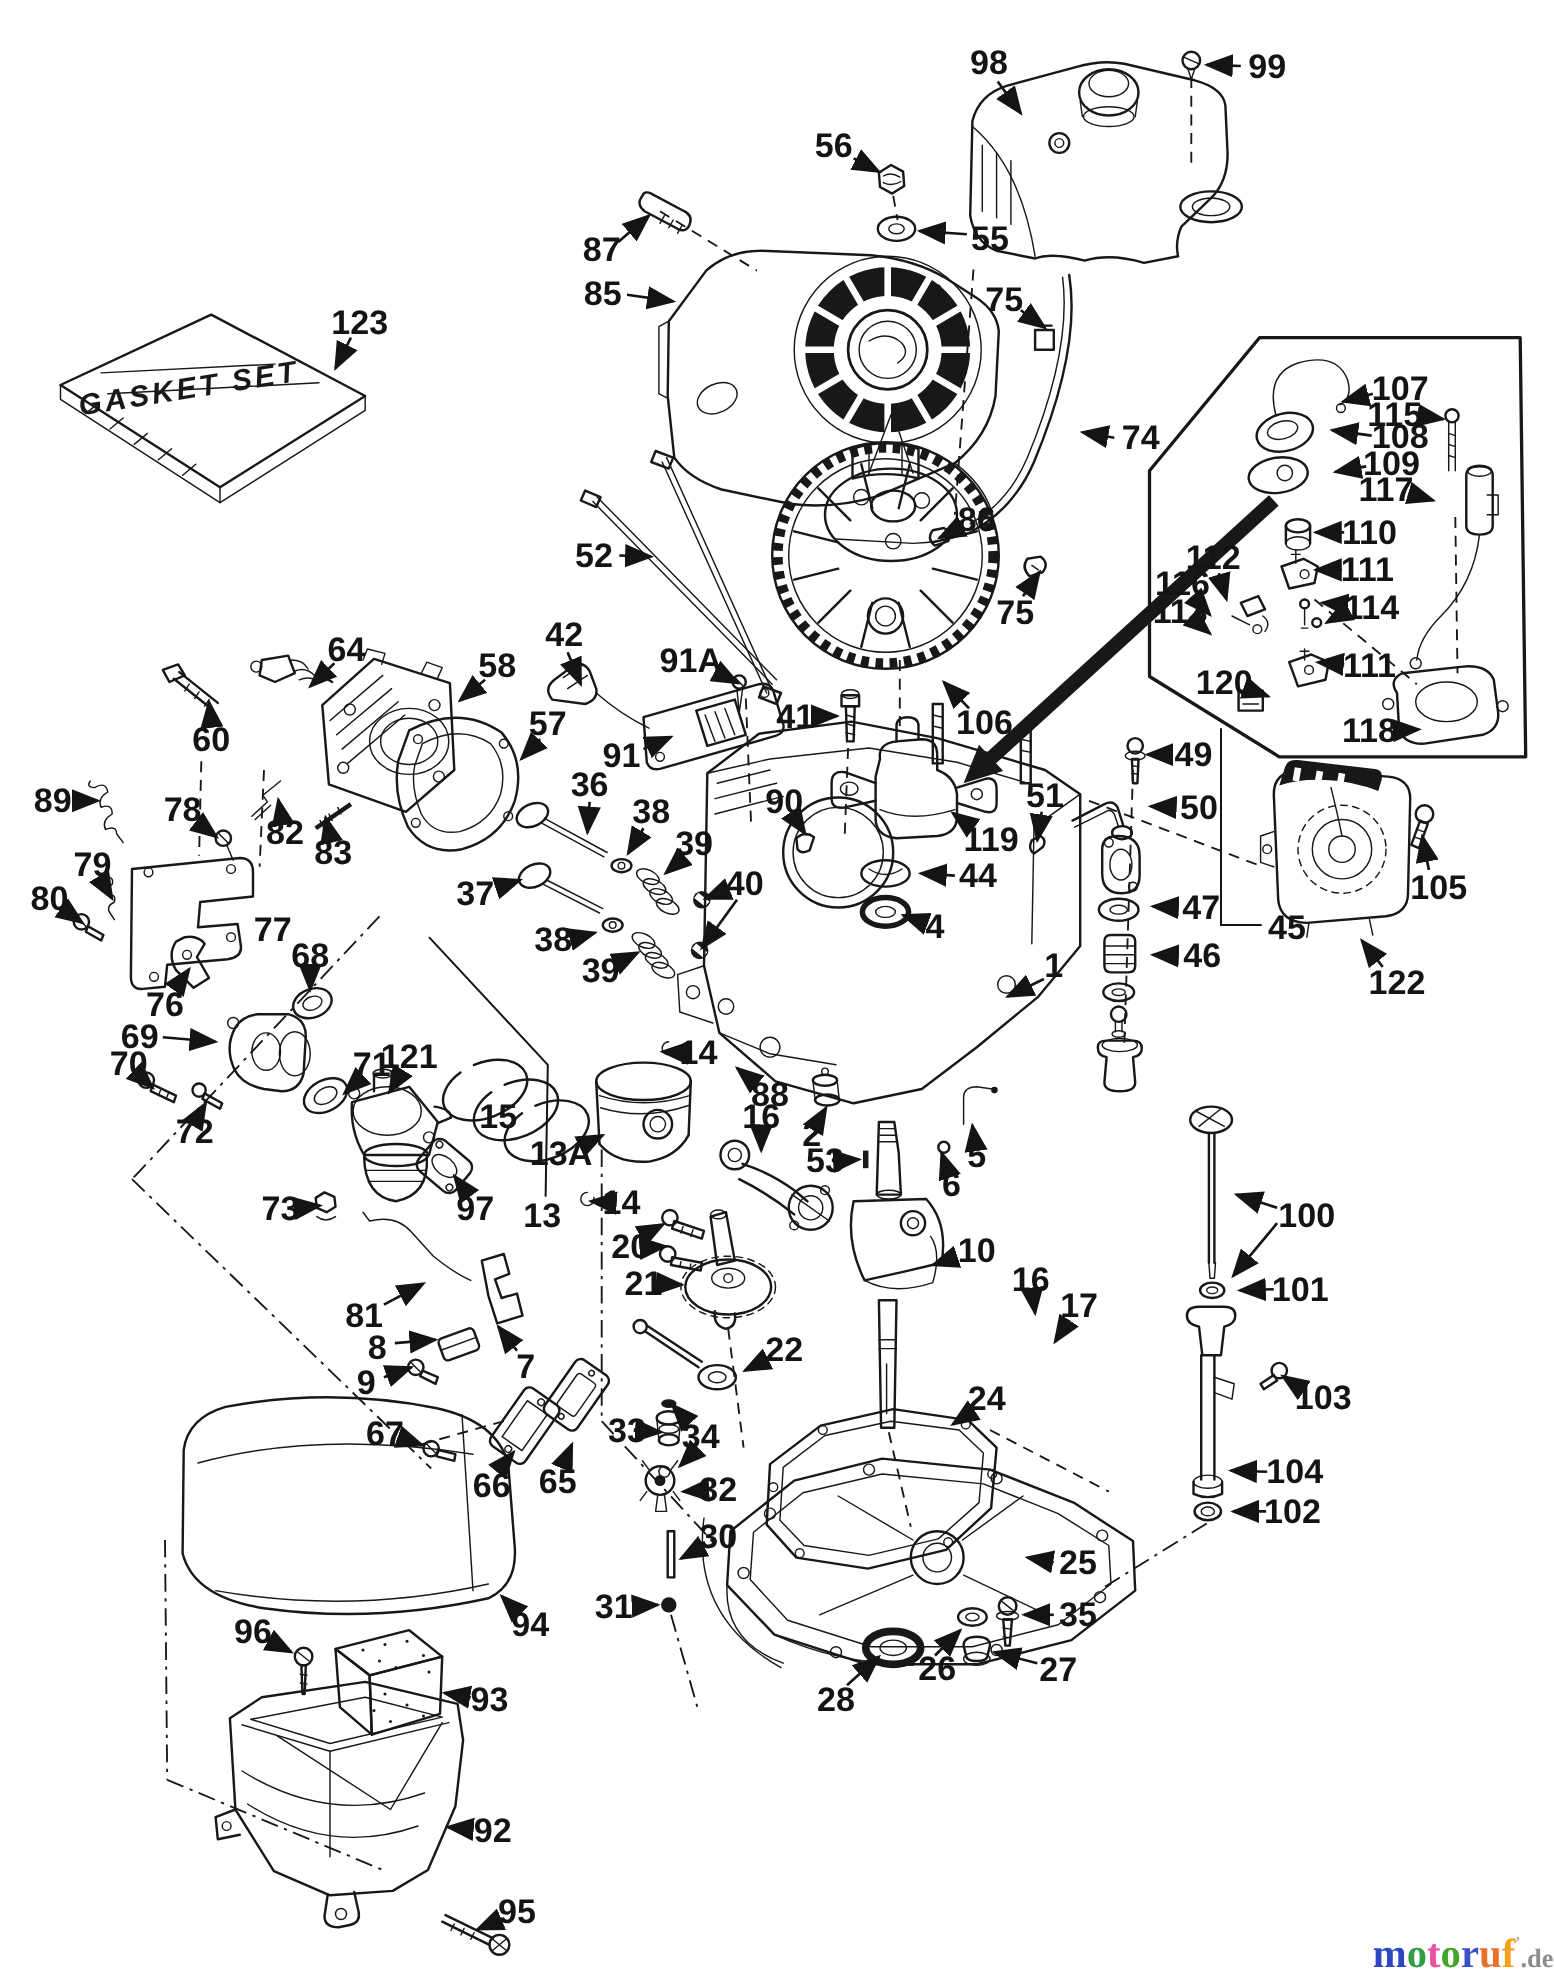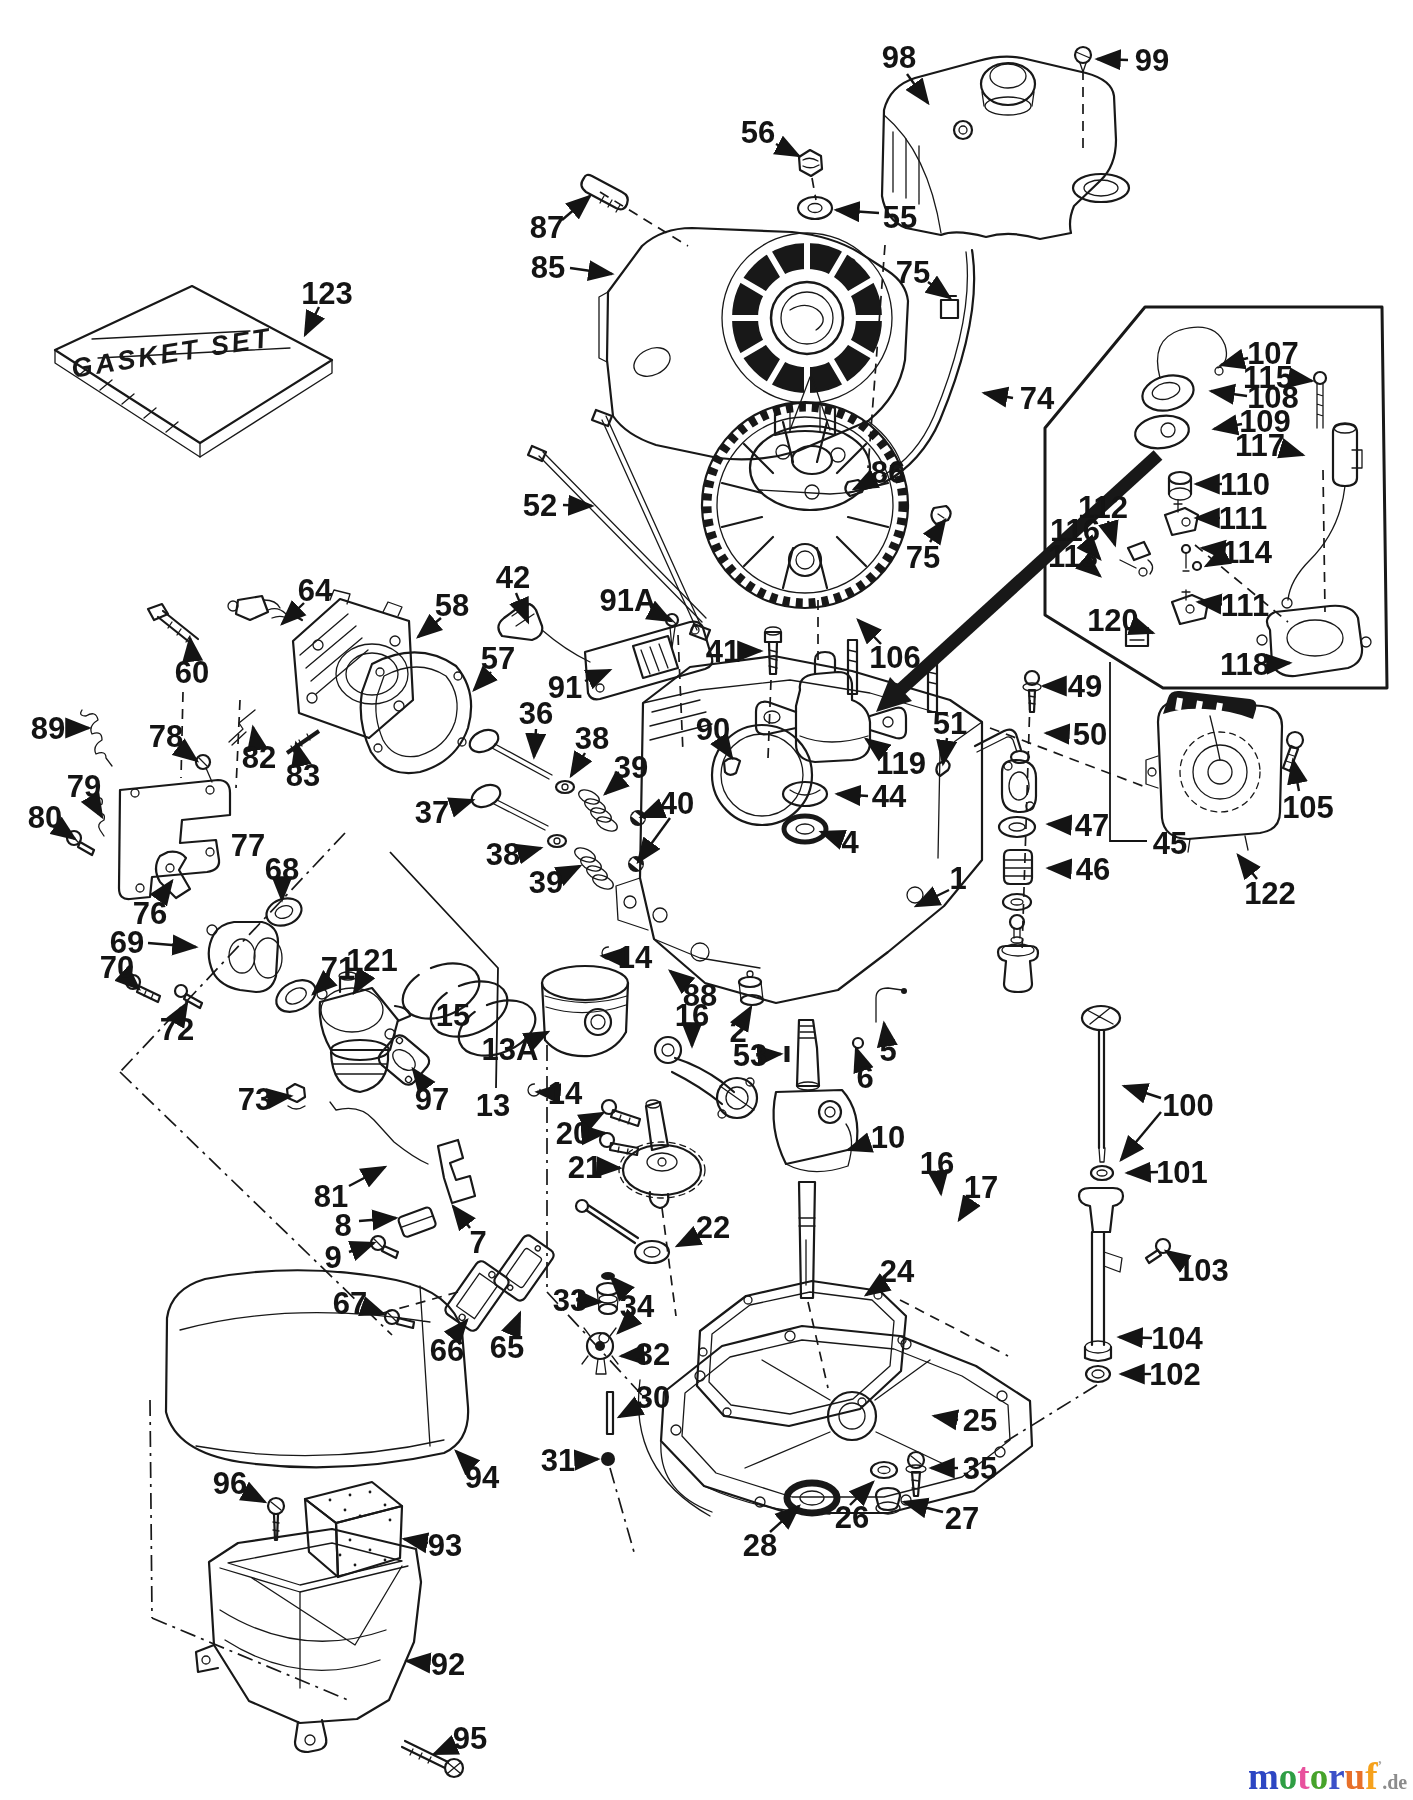--- a/index.html
+++ b/index.html
@@ -14,21 +14,21 @@
   .dash{fill:none;stroke:#181818;stroke-width:1.7;stroke-dasharray:10 7;}
   .dashdot{fill:none;stroke:#181818;stroke-width:1.7;stroke-dasharray:16 6 3 6;}
   .callout{font-family:"Liberation Sans",sans-serif;font-weight:bold;font-size:31px;fill:#141414;
            text-anchor:middle;dominant-baseline:central;}
   .leader{stroke:#141414;stroke-width:2.4;fill:none;}
   .bracketline{stroke:#141414;stroke-width:1.8;fill:none;}
   .gasket-text{font-family:"Liberation Sans",sans-serif;font-weight:bold;font-style:italic;
                font-size:27px;fill:#181818;letter-spacing:3px;text-anchor:middle;}
   .logo{position:absolute;left:1248px;top:1758px;white-space:nowrap;
         font-family:"Liberation Serif",serif;font-weight:bold;font-size:37px;line-height:1;}
-  .logo .logo-suffix{font-size:20px;color:#8c8c8c;font-weight:bold;}
+  .logo .logo-suffix{font-size:24px;color:#8c8c8c;font-weight:bold;}
   .logo .tm{font-size:14px;color:#aaaaaa;vertical-align:18px;}
 </style>
 </head>
 <body>
 
 <div class="stage">
 <svg width="1413" height="1800" viewBox="0 0 1413 1800">
   <defs>
     <marker id="ah" viewBox="0 0 10 8" refX="9" refY="4" markerWidth="11" markerHeight="9" orient="auto">
       <path d="M0,0 L10,4 L0,8 Z" fill="#141414"></path>

